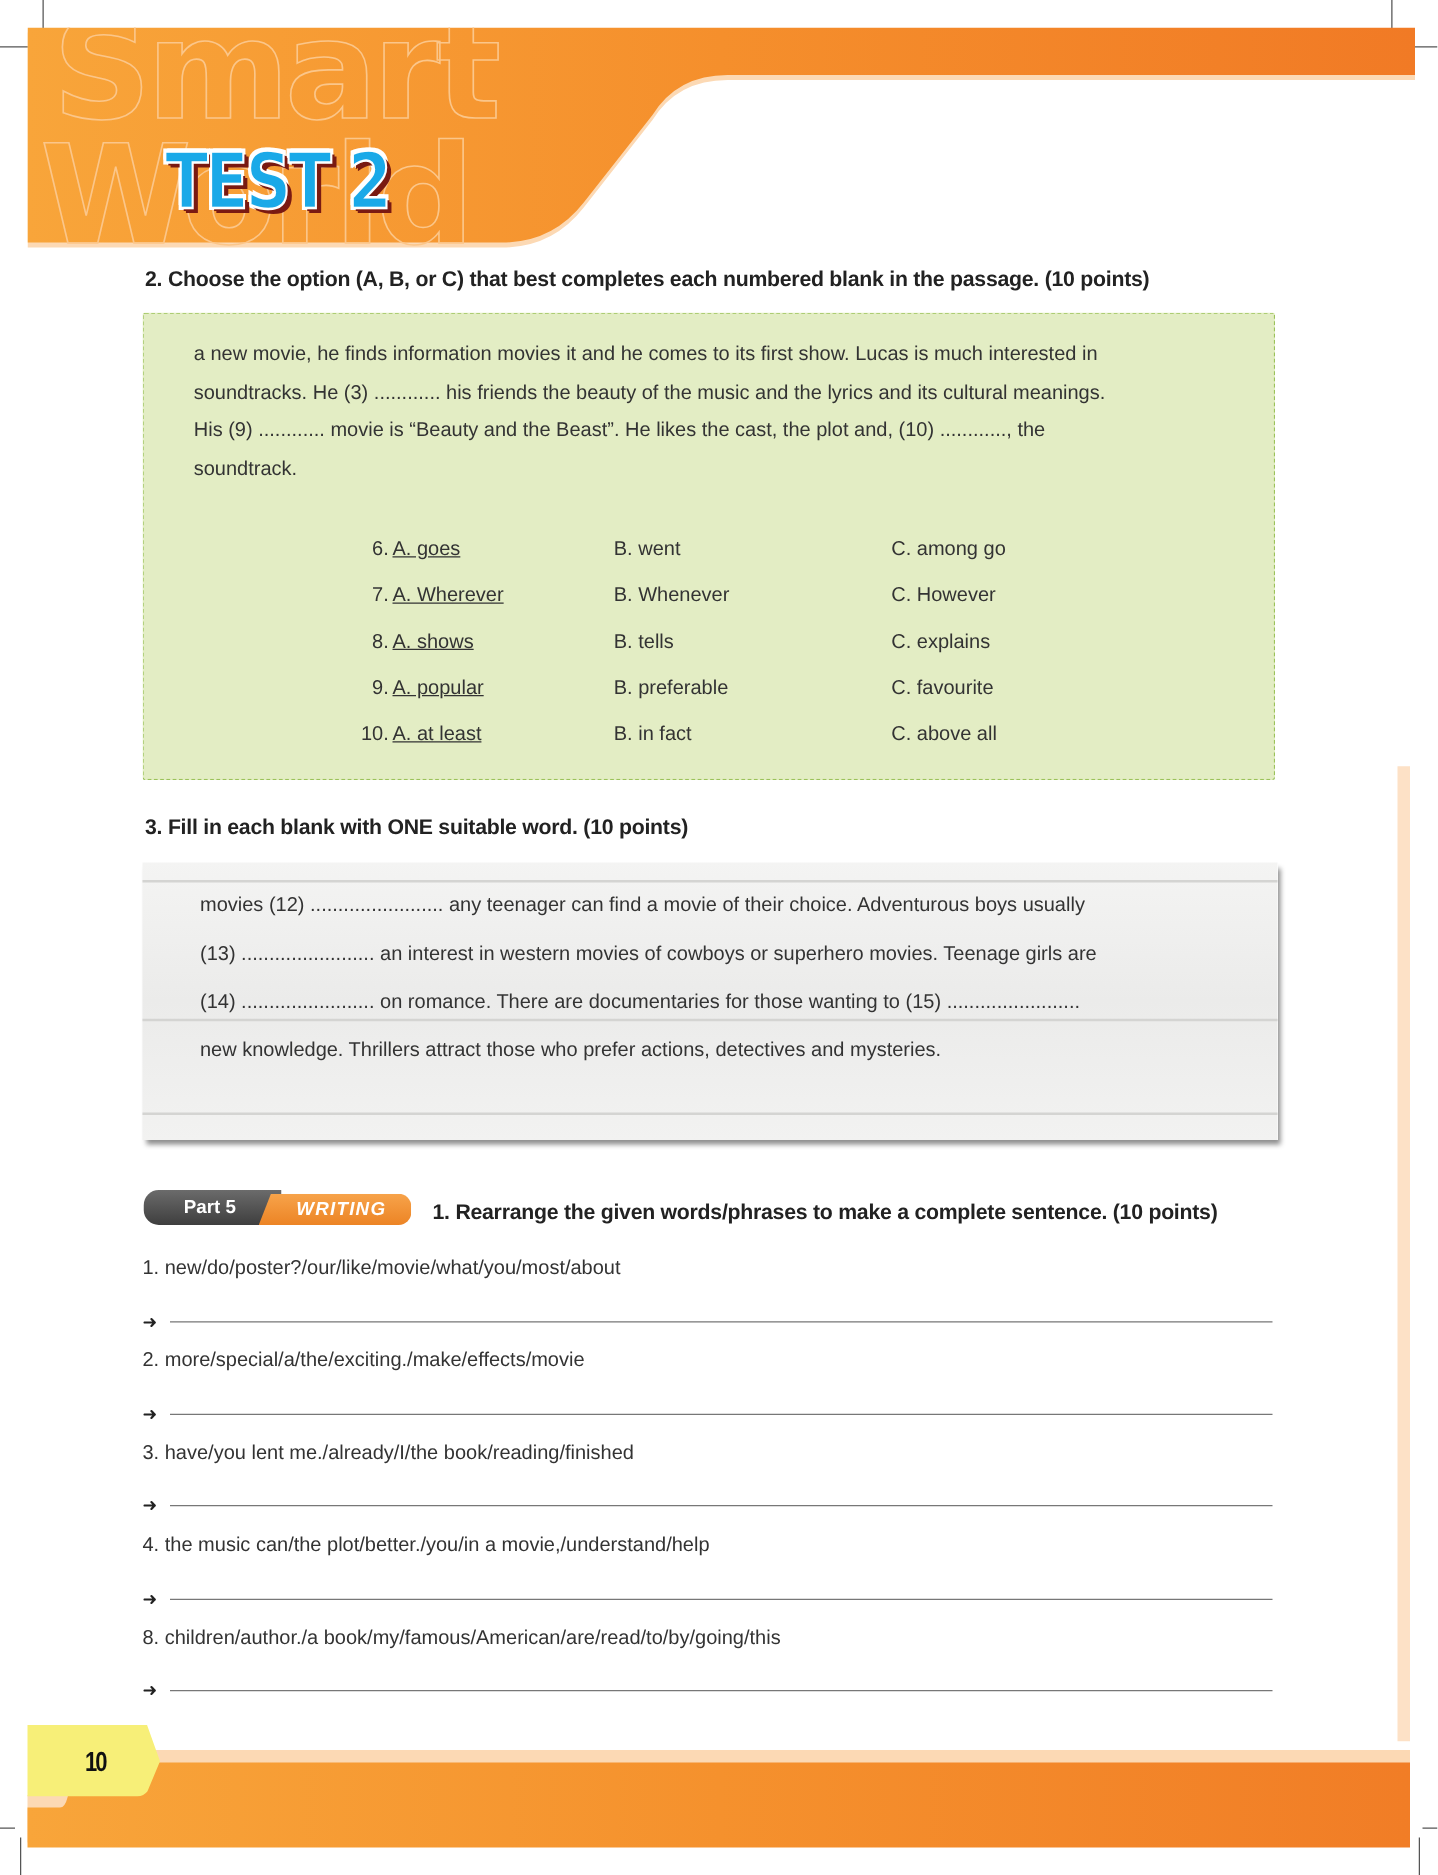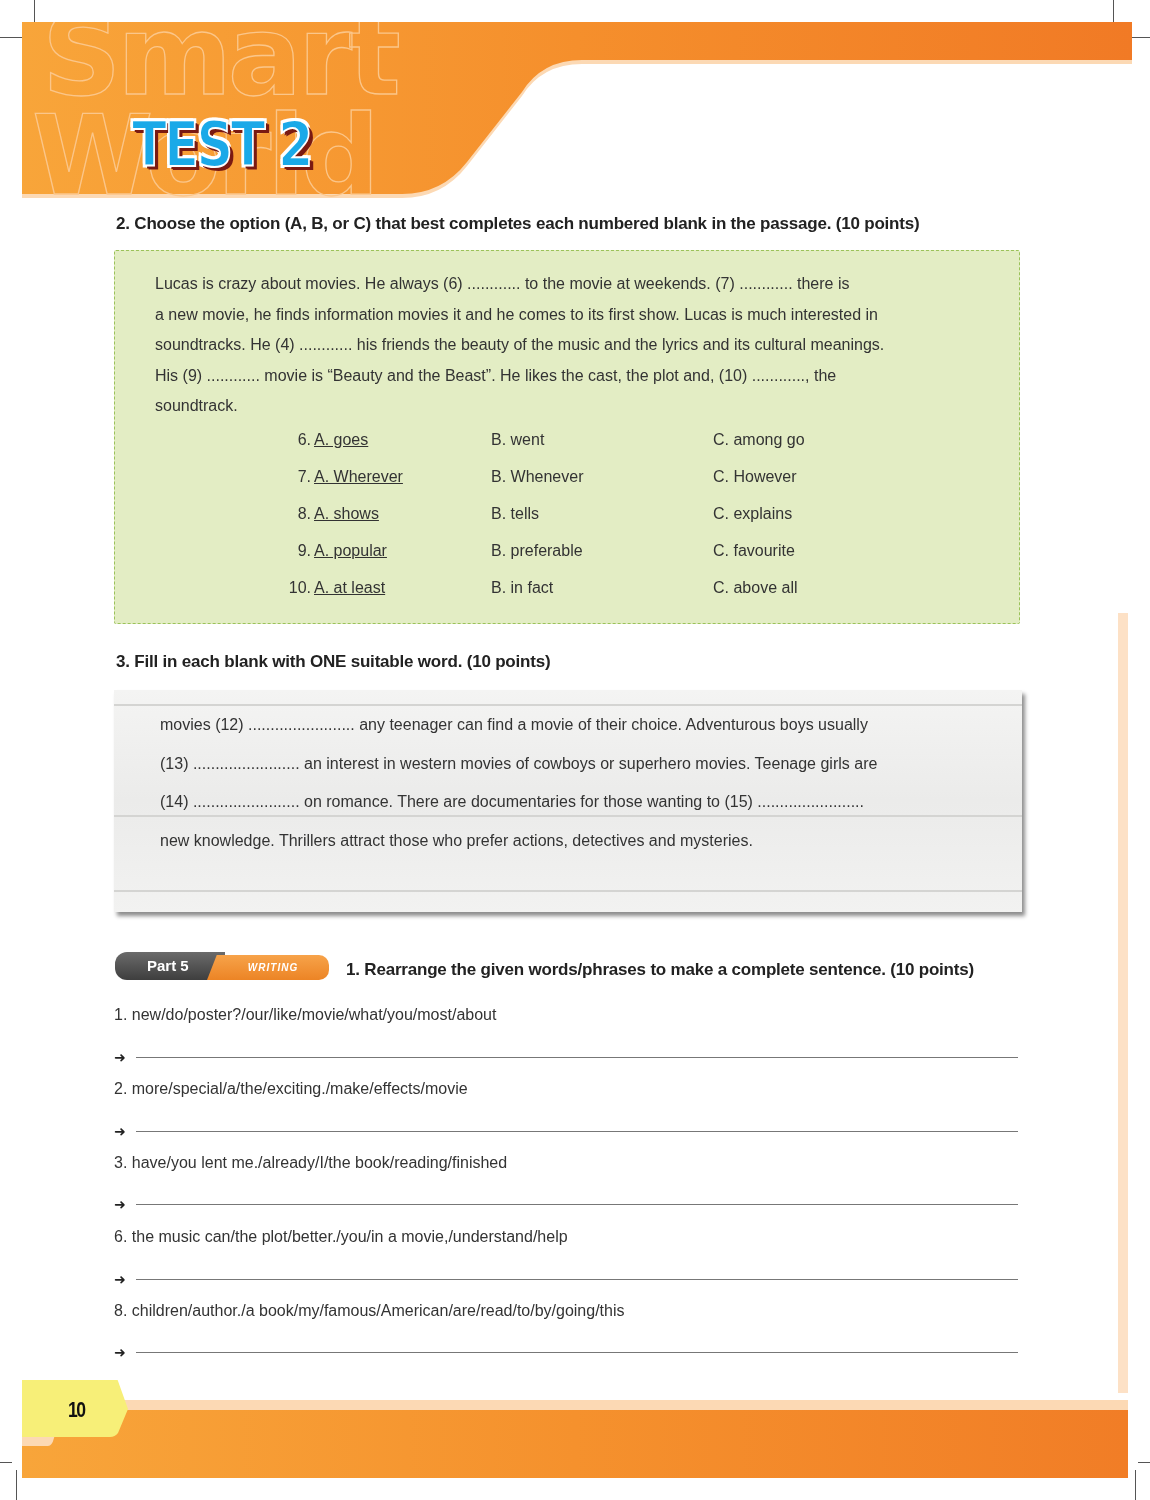--- a/index.html
+++ b/index.html
@@ -61,21 +61,21 @@
   .part-dark {
     position: absolute; left: 0; top: 0; width: 110px; height: 28px;
     background: linear-gradient(180deg, #6b6b6b, #3e3e3e);
     border-radius: 12px 0 0 12px; color: #fff; font-weight: bold; font-size: 15px;
     line-height: 28px; padding-left: 32px; box-sizing: border-box;
   }
   .part-orange {
     position: absolute; left: 92px; top: 3px; width: 122px; height: 25px;
     background: linear-gradient(180deg, #f7a34a, #ec8425);
     border-radius: 0 10px 10px 0; color: #fff; font-weight: bold; font-style: italic;
-    font-size: 10px; line-height: 25px; text-align: center; letter-spacing: 1px;
+    font-size: 15px; line-height: 25px; text-align: center; letter-spacing: 1px;
     clip-path: polygon(8% 0, 100% 0, 100% 100%, 0 100%);
     padding-left: 10px; box-sizing: border-box;
   }
   .writing-item { position: absolute; left: 114px; font-size: 16px; color: #333; }
   .answer-line {
     position: absolute; left: 114px; width: 904px; height: 14px;
   }
   .answer-line .arrow { position: absolute; left: 0; top: -1px; font-size: 14px; color: #222; }
   .answer-line .rule { position: absolute; left: 22px; right: 0; top: 7px; height: 1px; background: #777; }
   
@@ -116,23 +116,22 @@
       <text x="10" y="172" font-size="110" fill="none" stroke="#fbc68a" letter-spacing="-4">World</text>
     </g>
   </svg>
   <div class="test-title">TEST 2</div>
 </div>
 
 <div class="heading" style="left:116px;top:214px;">2. Choose the option (A, B, or C) that best completes each numbered blank in the passage. (10 points)</div>
 
 <div class="green-box">
   <div class="passage">
-    <div>Lucas is crazy about movies. He always (6) ............ to the movie at weekends. (7) ............ there is</div>
     <div>a new movie, he finds information movies it and he comes to its first show. Lucas is much interested in</div>
-    <div>soundtracks. He (4) ............ his friends the beauty of the music and the lyrics and its cultural meanings.</div>
+    <div>soundtracks. He (3) ............ his friends the beauty of the music and the lyrics and its cultural meanings.</div>
     <div>His (9) ............ movie is “Beauty and the Beast”. He likes the cast, the plot and, (10) ............, the</div>
     <div>soundtrack.</div>
   </div>
 
   <div class="opt-row" style="left:146px;top:180px;">
     <span class="opt-num" style="left:0;">6.</span>
     <span class="opt-a">A. goes</span>
     <span class="opt-b">B. went</span>
     <span class="opt-c">C. among go</span>
   </div>
@@ -193,21 +192,21 @@
   <span class="arrow">➜</span>
   <span class="rule"></span>
 </div>
 
 <div class="writing-item" style="top:1154px;">3. have/you lent me./already/I/the book/reading/finished</div>
 <div class="answer-line" style="top:1197px;">
   <span class="arrow">➜</span>
   <span class="rule"></span>
 </div>
 
-<div class="writing-item" style="top:1228px;">6. the music can/the plot/better./you/in a movie,/understand/help</div>
+<div class="writing-item" style="top:1228px;">4. the music can/the plot/better./you/in a movie,/understand/help</div>
 <div class="answer-line" style="top:1272px;">
   <span class="arrow">➜</span>
   <span class="rule"></span>
 </div>
 
 <div class="writing-item" style="top:1302px;">8. children/author./a book/my/famous/American/are/read/to/by/going/this</div>
 <div class="answer-line" style="top:1345px;">
   <span class="arrow">➜</span>
   <span class="rule"></span>
 </div>

